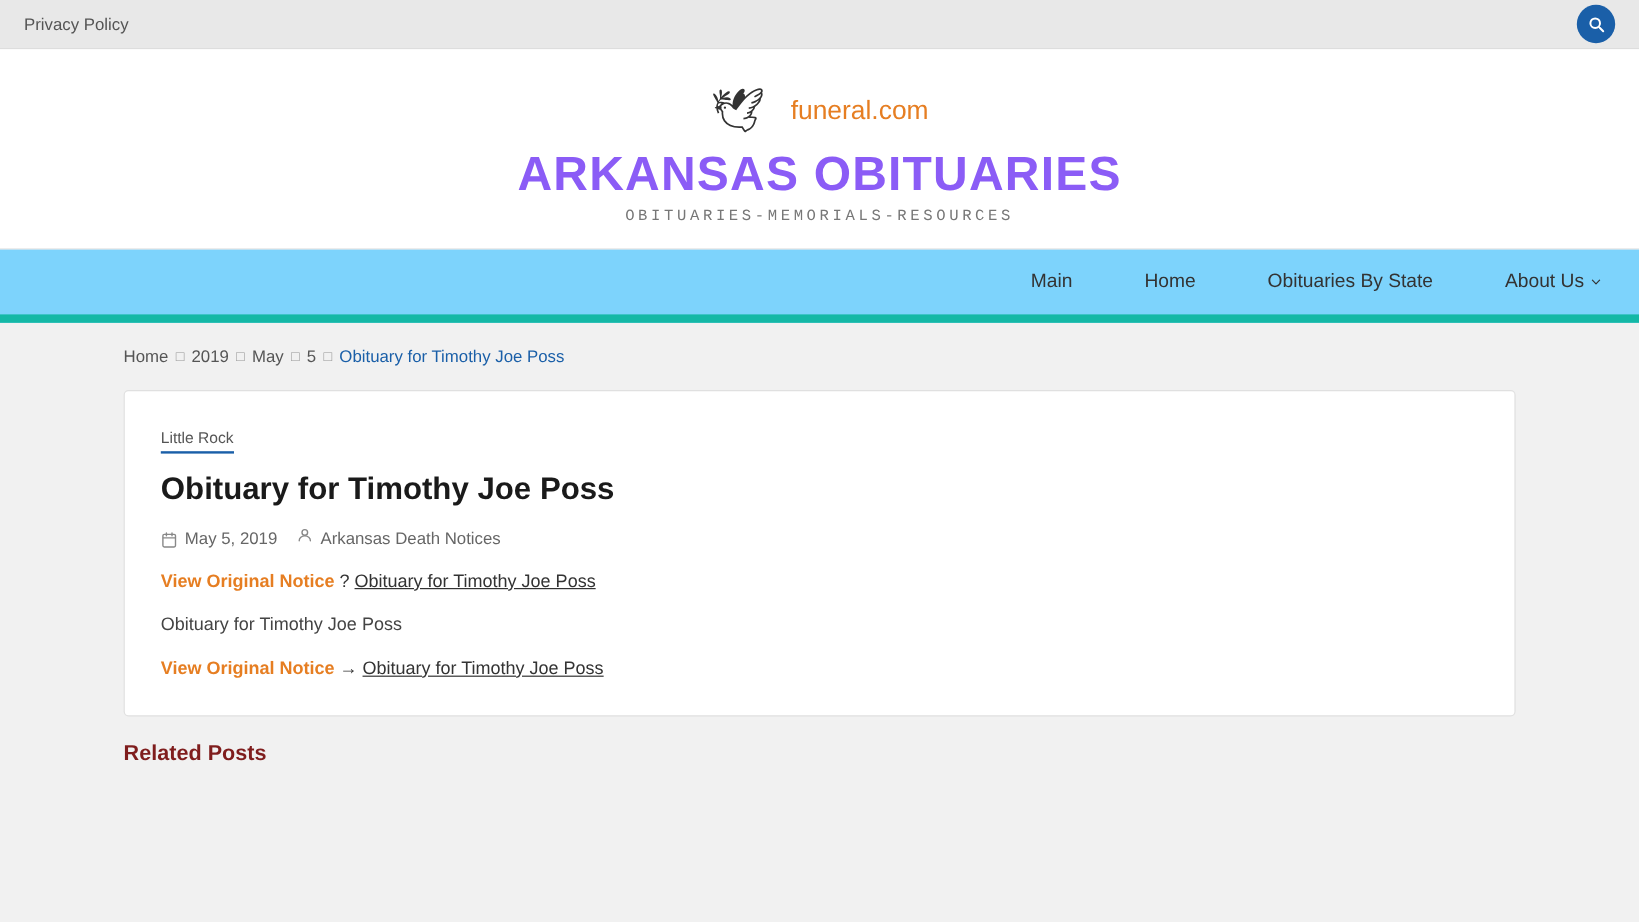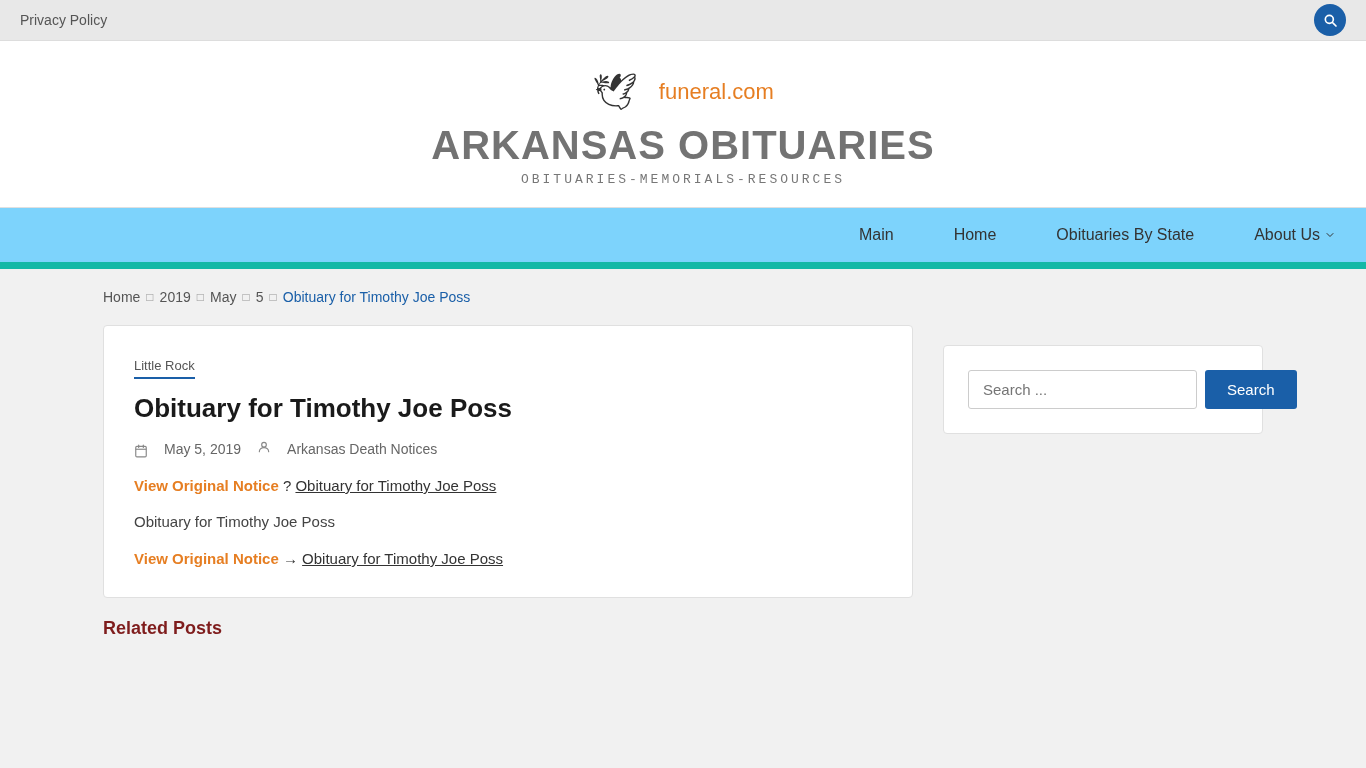--- a/index.html
+++ b/index.html
@@ -53,21 +53,21 @@
       font-family: Arial, sans-serif;
       font-size: 22px;
       color: #2c3e50;
       margin-left: 15px;
     }
     .logo-text span { color: #e67e22; }
     .site-title {
       font-family: Arial, sans-serif;
       font-weight: 900;
       font-size: 40px;
-      color: #737373;
+      color: #8b5cf6;
       letter-spacing: 1px;
       text-transform: uppercase;
     }
     .site-subtitle {
       font-family: Liberation Mono, monospace;
       font-size: 13px;
       color: #777;
       letter-spacing: 3px;
       margin-top: 4px;
     }
@@ -156,21 +156,21 @@
       font-size: 14px;
       color: #666;
       display: flex;
       align-items: center;
       gap: 16px;
       margin-bottom: 20px;
     }
     .meta-item {
       display: flex;
       align-items: center;
-      gap: 16px;
+      gap: 6px;
     }
     .view-original {
       color: #e67e22;
       font-family: Arial, sans-serif;
       font-size: 15px;
       font-weight: bold;
       text-decoration: none;
       cursor: pointer;
     }
     .article-content-text {
@@ -348,22 +348,14 @@
         <a class="view-original-2">View Original Notice</a>
         <span> → </span>
         <a class="arrow-link" href="#">Obituary for Timothy Joe Poss</a>
       </div>
     </div>
 
     <h2 class="related-posts-title">Related Posts</h2>
 
   </div>
 
-  <div class="sidebar">
-    <div class="sidebar-widget">
-      <div class="search-widget">
-        <input type="text" class="search-input" placeholder="Search ..." style="">
-        <button class="search-button">Search</button>
-      </div>
-    </div>
-  </div>
 
 </div>
 
 </body></html>

